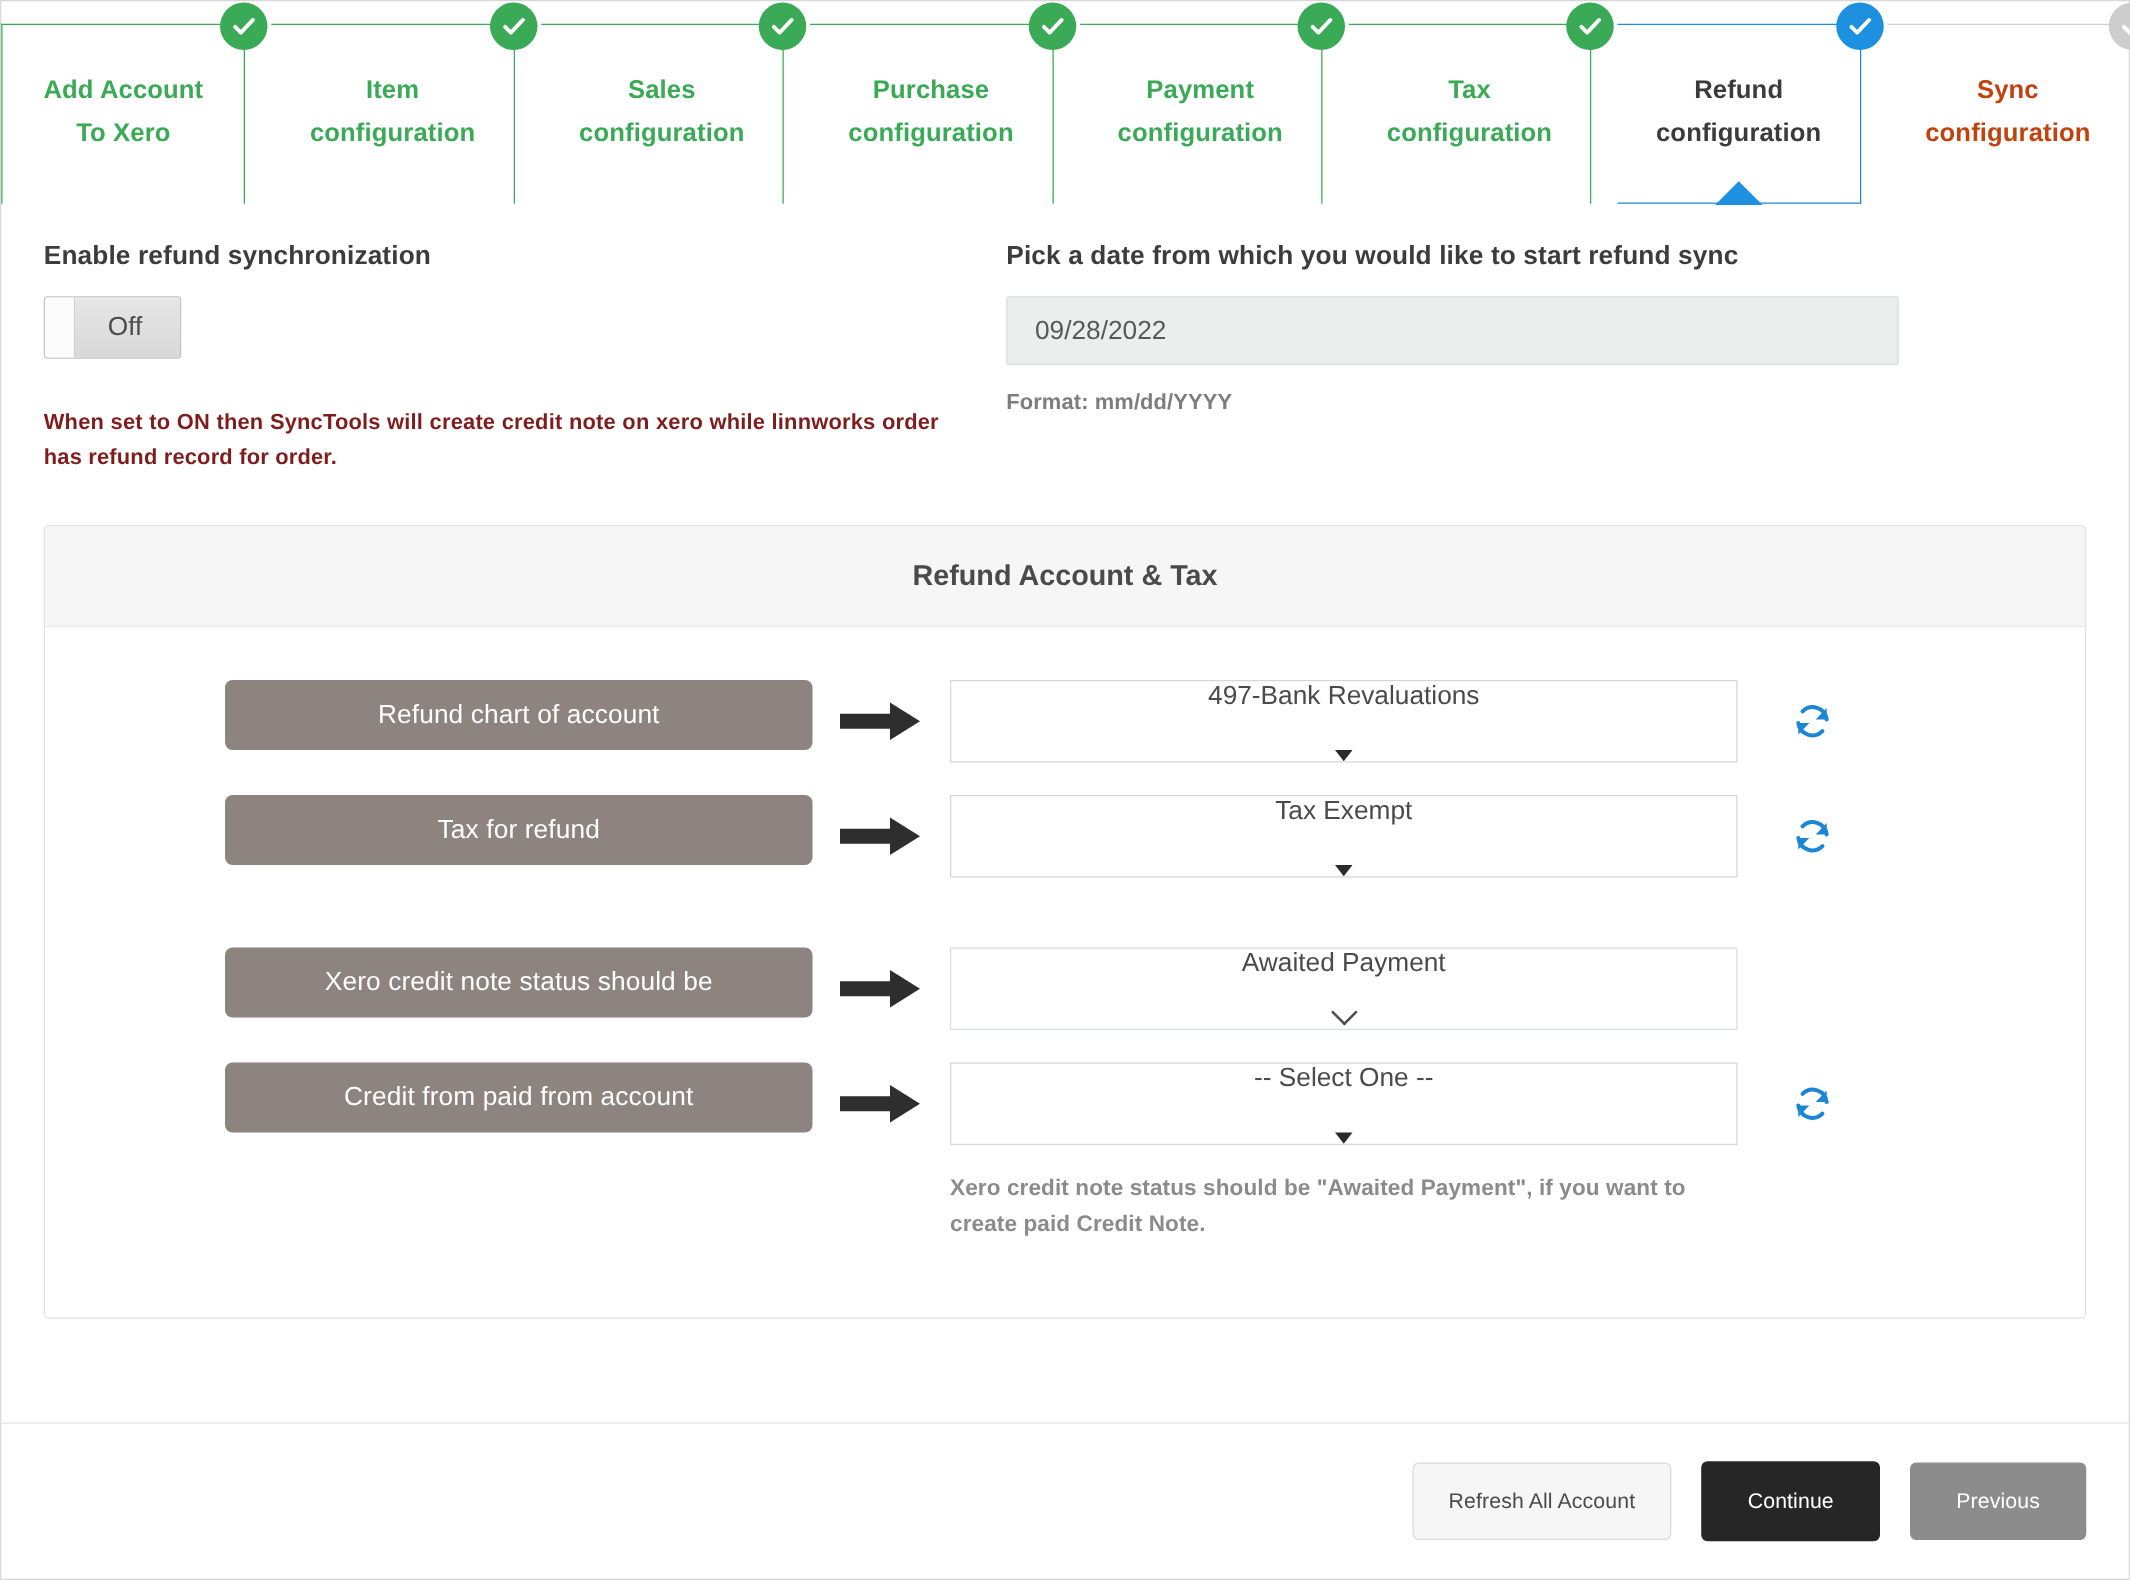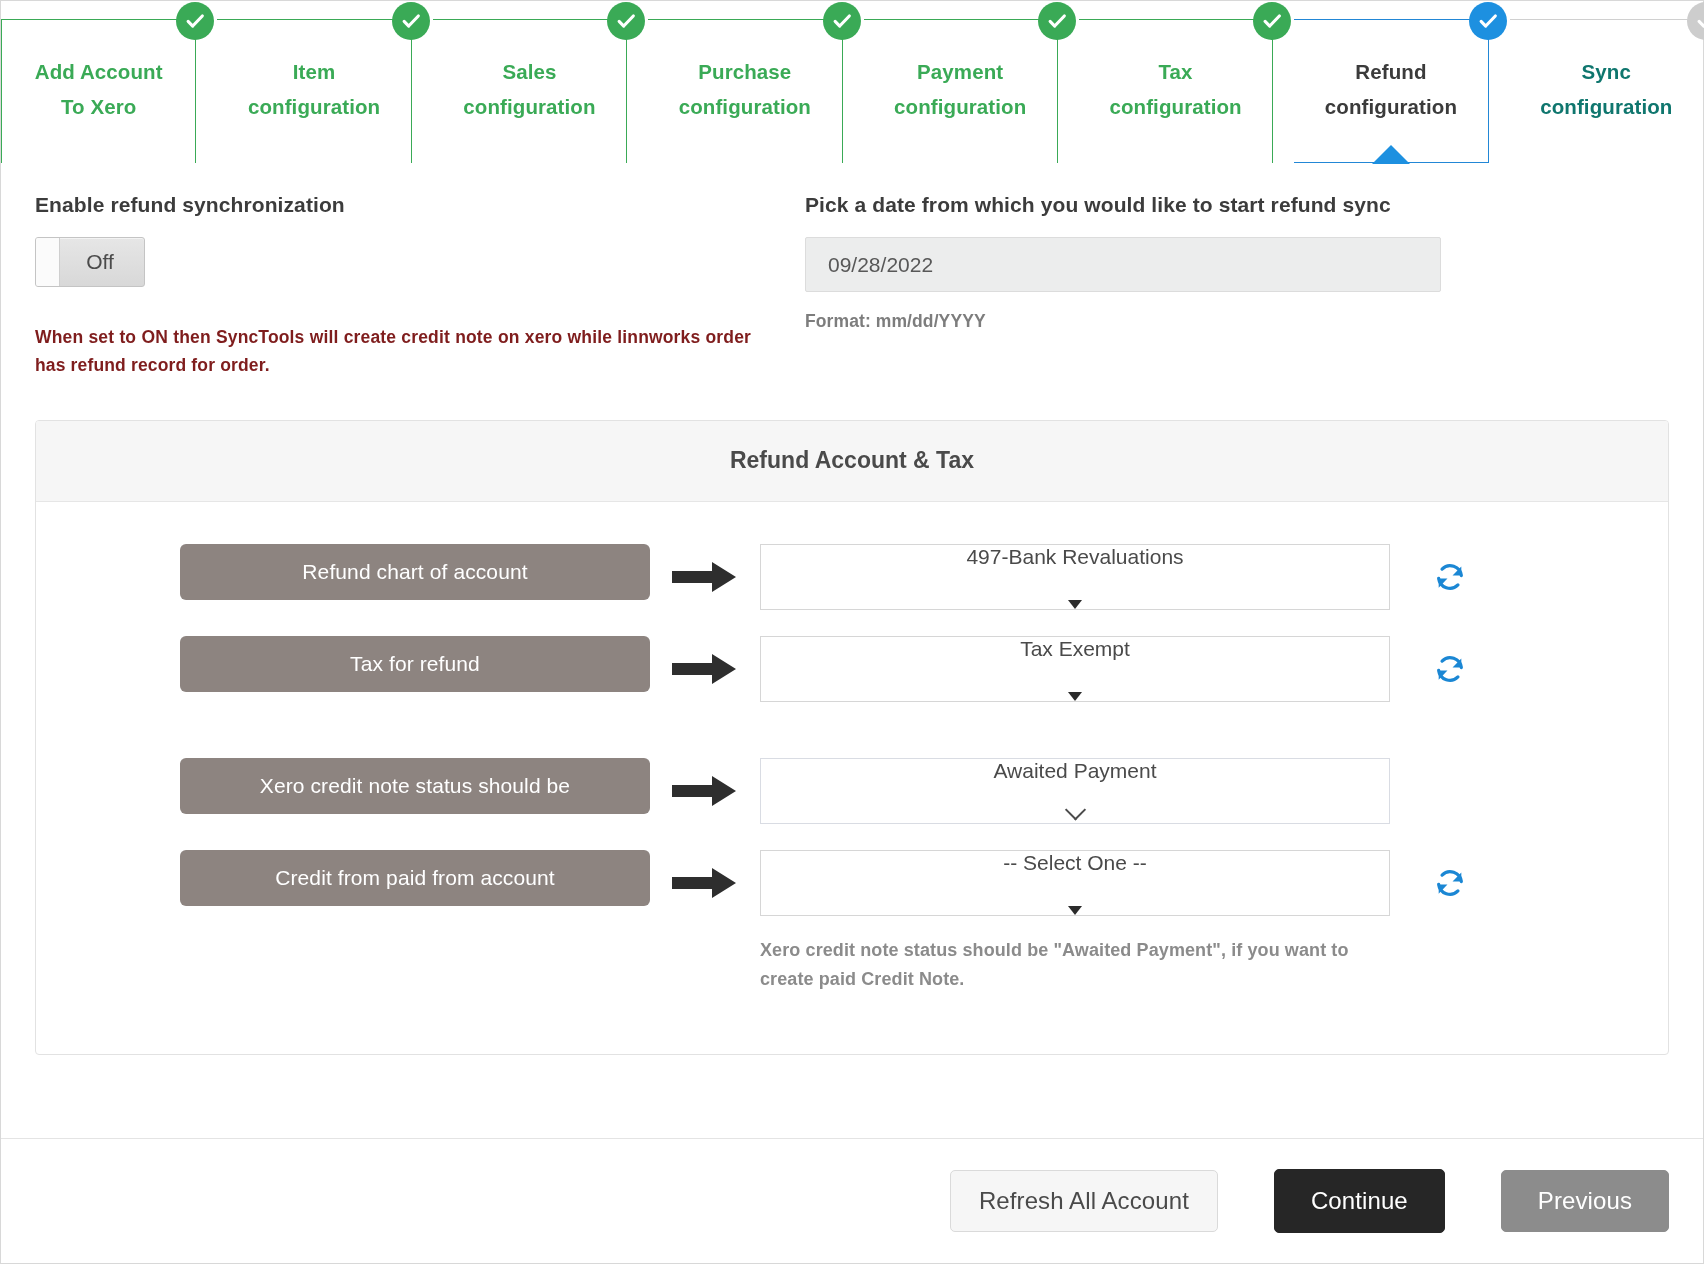--- a/index.html
+++ b/index.html
@@ -51,21 +51,21 @@
   .step-label {
     font-size: 20.5px;
     font-weight: bold;
     line-height: 1.72;
     text-align: center;
     color: #3aaa56;
     white-space: pre-line;
     letter-spacing: .1px;
   }
   .step.active .step-label { color: #3b3b3b; }
-  .step.pending .step-label { color: #0f766e; }
+  .step.pending .step-label { color: #c2410c; }
 
   .step-dot {
     position: absolute;
     top: -18px;
     right: -19px;
     width: 38px; height: 38px;
     border-radius: 50%;
     background: #3aaa56;
     display: flex; align-items: center; justify-content: center;
     z-index: 4;
@@ -137,21 +137,21 @@
     font-size: 17.5px;
     font-weight: bold;
     line-height: 1.62;
     color: #7f1d1d;
     text-align: justify;
     width: 716px;
     letter-spacing: .15px;
   }
 
   .date-input {
-    width: 636px; height: 55px;
+    width: 714px; height: 55px;
     background: #eceded;
     border: 1px solid #dcdcdc;
     border-radius: 2px;
     display: flex; align-items: center;
     padding: 0 22px;
     font-size: 21px;
     color: #585858;
   }
   .format-note {
     margin-top: 19px;
@@ -261,25 +261,24 @@
     border-top: 1px solid #e4e4e4;
     padding: 30px 34px 30px 34px;
     display: flex;
     justify-content: flex-end;
     align-items: center;
     gap: 24px;
     margin-top: 24px;
   }
   .btn {
     border-radius: 5px;
-    font-size: 24px;
+    font-size: 17px;
     cursor: pointer;
     display: flex; align-items: center; justify-content: center;
     letter-spacing: .1px;
-    margin-left: 32px;
   }
   .btn-refresh {
     background: #f6f6f6;
     border: 1px solid #dadada;
     color: #4a4a4a;
     height: 62px;
     padding: 0 28px;
   }
   .btn-prev {
     background: #8c8c8c;

